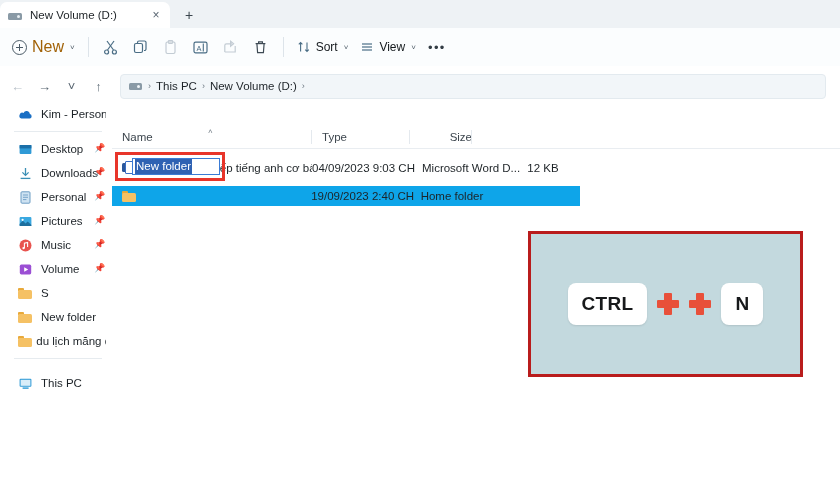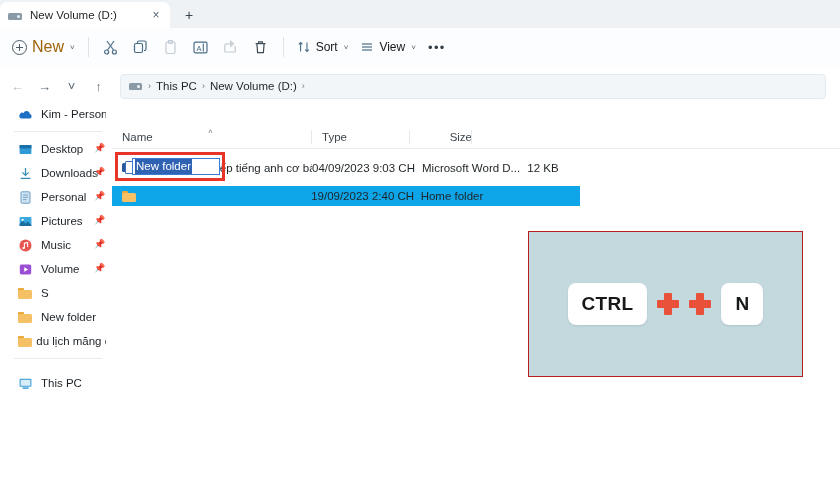--- a/index.html
+++ b/index.html
@@ -193,21 +193,21 @@
     padding: 0 1px; line-height: 15px; white-space: nowrap;
   }
   .redbox-rename {
     position: absolute; left: 115px; top: 152px; width: 110px; height: 29px;
     border: 3px solid #e8352a; z-index: 6;
   }
 
   
   .overlay {
     position: absolute; left: 528px; top: 231px; width: 275px; height: 146px;
-    background: #c3d9de; border: 1px solid #b91c1c; z-index: 10;
+    background: #c3d9de; border: 3px solid #b91c1c; z-index: 10;
     display: flex; align-items: center; justify-content: center; gap: 10px;
   }
   .keycap {
     background: #ffffff; border-radius: 8px; height: 42px;
     display: flex; align-items: center; justify-content: center;
     padding: 0 14px; box-shadow: 0 1px 2px rgba(0,0,0,0.10);
   }
   .keycap .kt {
     font-size: 19px; font-weight: bold; color: #17191b; letter-spacing: 0.3px;
   }

